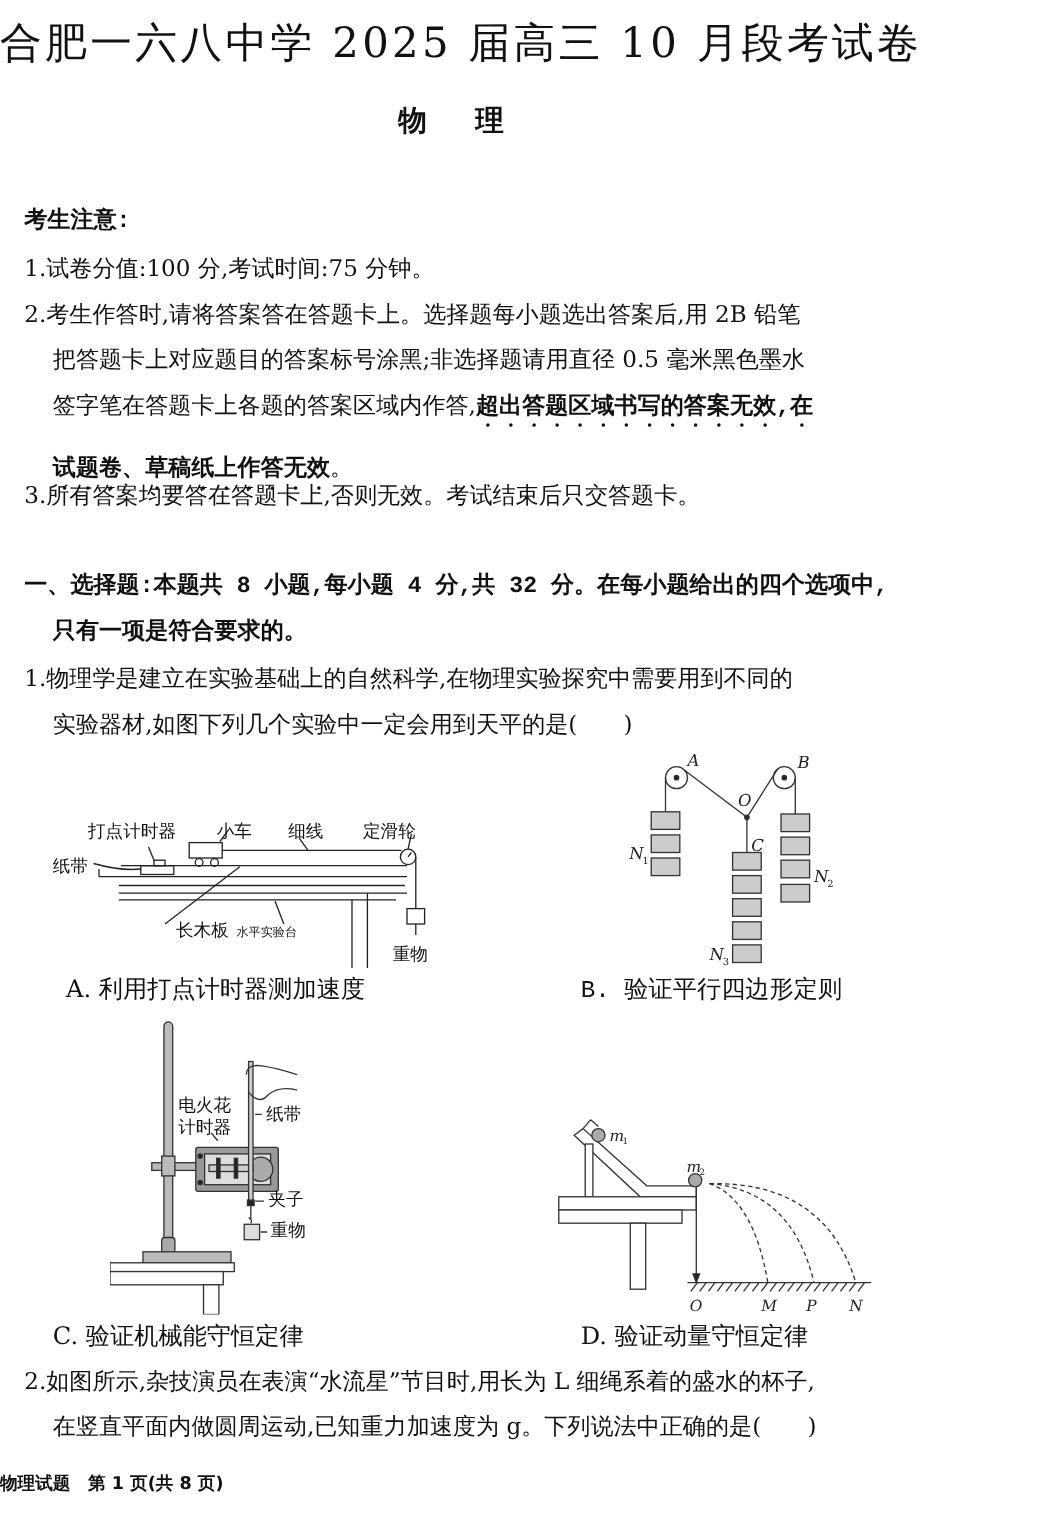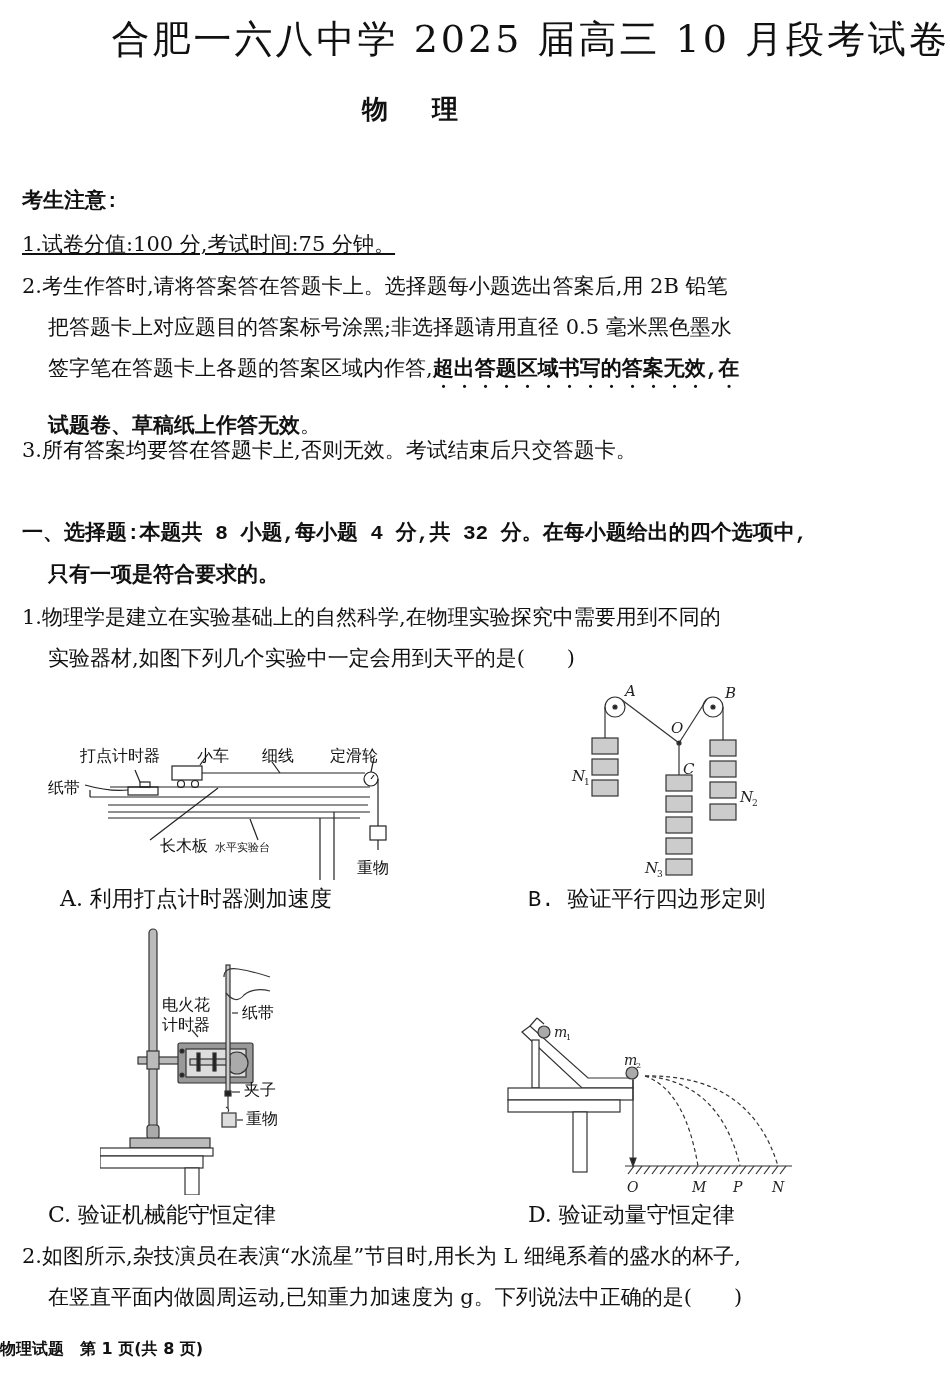--- a/index.html
+++ b/index.html
@@ -1,40 +1,40 @@
 <!DOCTYPE html>
 <html><head>
 <meta charset="utf-8">
 <style>
   html,body{margin:0;padding:0;background:#fff;}
   body{width:950px;height:1381px;position:relative;overflow:hidden;color:#111;
        font-family:"DejaVu Serif","Liberation Serif",serif;}
   .abs{position:absolute;}
-  .title{left:0;width:950px;top:14px;text-align:right;font-size:38px;letter-spacing:3px;font-weight:normal;}
+  .title{left:0;width:950px;top:14px;text-align:left;font-size:38px;letter-spacing:3px;font-weight:normal;}
   .subject{left:0;width:820px;top:92px;text-align:center;font-size:26px;font-weight:bold;
            font-family:"DejaVu Sans","Liberation Sans",sans-serif;word-spacing:0;}
   .subject span{margin:0 22px;}
   .line{left:22px;font-size:21px;line-height:28px;white-space:nowrap;}
   .ind{left:48px;}
   .bold{font-weight:bold;font-family:Liberation Mono, monospace;}
   .dot{text-emphasis:dot;-webkit-text-emphasis:filled dot;text-emphasis-position:under;-webkit-text-emphasis-position:under;}
   .fig{position:absolute;}
   .cap{font-size:22px;white-space:nowrap;}
   .footer{left:0;width:950px;top:1339px;font-size:16px;font-weight:bold;
           font-family:"DejaVu Sans","Liberation Sans",sans-serif;}
   svg text{font-family:"DejaVu Serif","Liberation Serif",serif;}
 </style>
 </head>
 <body>
 
 <div class="abs title">合肥一六八中学 2025 届高三 10 月段考试卷</div>
 <div class="abs subject"><span>物</span><span>理</span></div>
 
 <div class="abs line bold" style="top:188px;">考生注意:</div>
-<div class="abs line" style="top:230px;text-decoration:underline;">1.试卷分值:100 分,考试时间:75 分钟。</div>
+<div class="abs line" style="top:230px;">1.试卷分值:100 分,考试时间:75 分钟。</div>
 <div class="abs line" style="top:272px;">2.考生作答时,请将答案答在答题卡上。选择题每小题选出答案后,用 2B 铅笔</div>
 <div class="abs line ind" style="top:313px;">把答题卡上对应题目的答案标号涂黑;非选择题请用直径 0.5 毫米黑色墨水</div>
 <div class="abs line ind" style="top:354px;"><span>签字笔在答题卡上各题的答案区域内作答,</span><span class="bold dot">超出答题区域书写的答案无效,在</span></div>
 <div class="abs line ind" style="top:395px;margin-top:16px;"><span class="bold dot">试题卷、草稿纸上作答无效</span><span>。</span></div>
 <div class="abs line" style="top:436px;">3.所有答案均要答在答题卡上,否则无效。考试结束后只交答题卡。</div>
 
 <div class="abs line bold" style="top:520px;font-size:21px;">一、选择题:本题共 8 小题,每小题 4 分,共 32 分。在每小题给出的四个选项中,</div>
 <div class="abs line bold ind" style="top:562px;">只有一项是符合要求的。</div>
 
 <div class="abs line" style="top:603px;">1.物理学是建立在实验基础上的自然科学,在物理实验探究中需要用到不同的</div>

